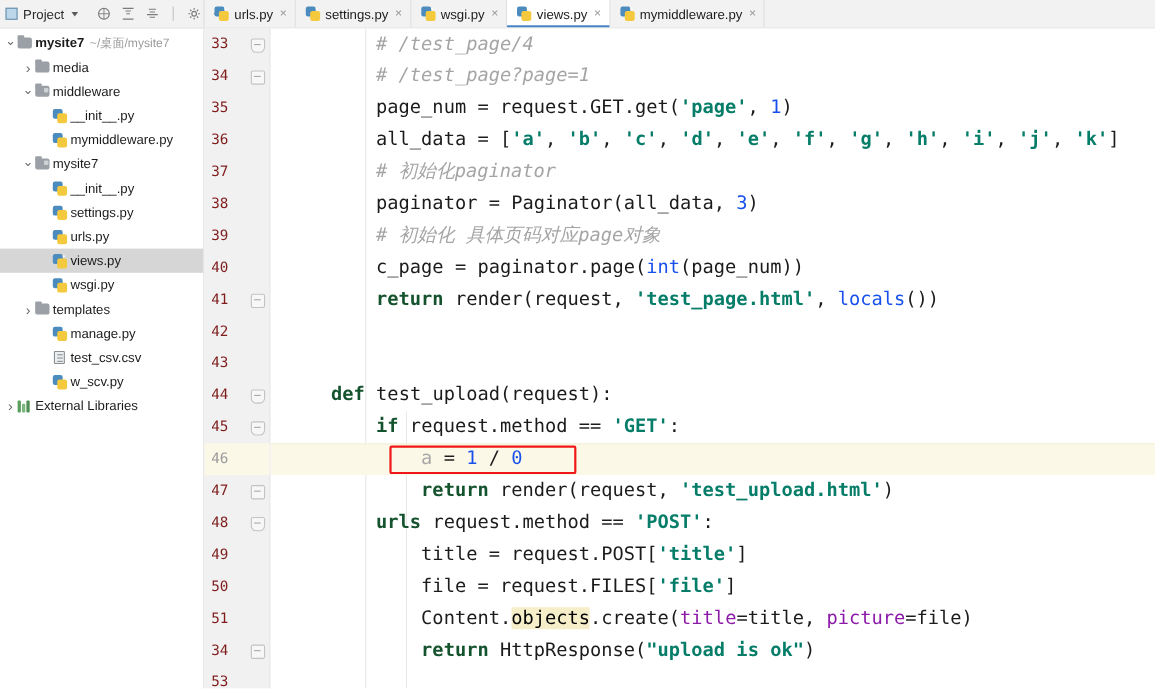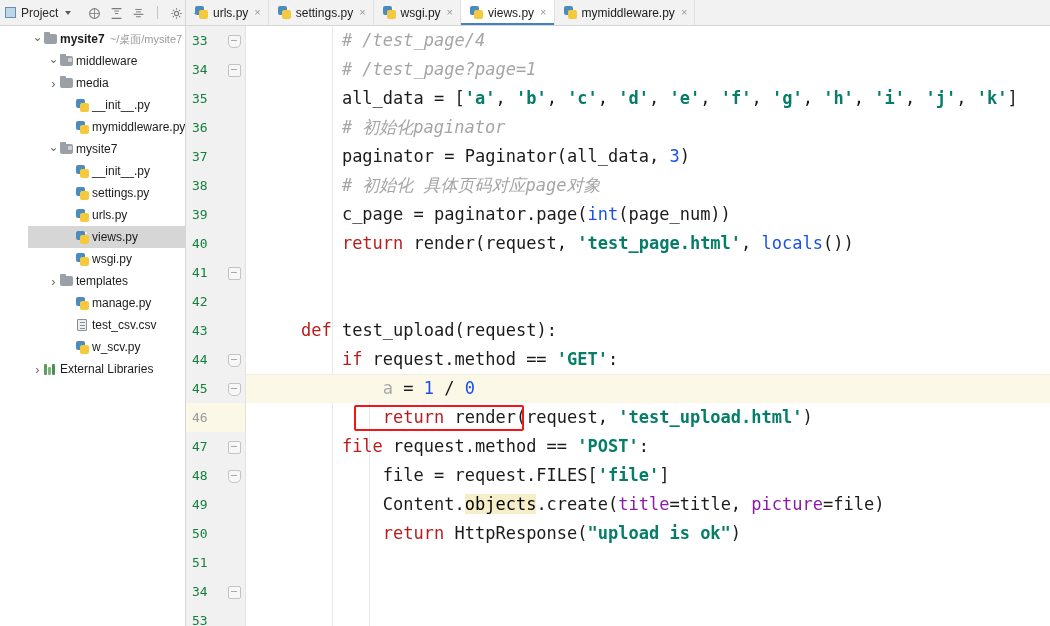--- a/index.html
+++ b/index.html
@@ -35,21 +35,21 @@
   .pyico i { position: absolute; display: block; border-radius: 2px; }
   .pyico i.b { width: 9px; height: 9px; left: 0; top: 0; background: #4b8bbe; }
   .pyico i.y { width: 9px; height: 9px; right: 0; bottom: 0; background: #f5c93d; }
   .pyico i.d1 { width: 2px; height: 2px; right: 2px; top: 1px; background: #ffffff; border-radius: 50%; }
 
   
   .body { display: flex; flex: 1; min-height: 0; }
 
   
   .sidebar { width: 186px; background: #ffffff; border-right: 1px solid #d6d6d6; padding-top: 2px; flex: 0 0 186px; overflow: hidden; }
-  .row { height: 22px; display: flex; align-items: center; font-size: 12px; color: #1b1b1b; white-space: nowrap; margin-left: 28px; }
+  .row { height: 22px; display: flex; align-items: center; font-size: 12px; color: #1b1b1b; white-space: nowrap; }
   .row.sel { background: #d6d6d6; }
   .arrow { width: 11px; flex: 0 0 11px; display: flex; align-items: center; justify-content: center; color: #6b6b6b; font-size: 9px; line-height: 1; }
   .arrow.collapsed::before { content: "\203A"; font-size: 13px; }
   .arrow.expanded::before { content: "\2304"; font-size: 12px; position: relative; top: -2px; }
   .ico { width: 14px; flex: 0 0 14px; margin-right: 3px; display: flex; align-items: center; justify-content: center; }
 
   .folder { width: 13px; height: 10px; background: #9aa0a6; border-radius: 1px 2px 2px 2px; position: relative; }
   .folder::before { content: ""; position: absolute; top: -2.5px; left: 0; width: 6px; height: 3px; background: #9aa0a6; border-radius: 1px 1px 0 0; }
   .folder.mod::after { content: ""; position: absolute; right: 1px; top: 2px; width: 4px; height: 4px; background: #cfd3d6; border-radius: 1px; }
   .csvico { width: 10px; height: 12px; background: #eceff1; border: 1px solid #8a8f94; border-radius: 1px; position: relative; }
@@ -63,21 +63,21 @@
   .scrico::before { content: ""; position: absolute; left: 0; top: 1px; width: 9px; height: 9px; background: #8a8f94; border-radius: 1px; }
   .scrico::after { content: ""; position: absolute; right: 0; bottom: 0; width: 6px; height: 6px; background: #4b8bbe; border-radius: 50%; }
   .lbl { }
   .lbl.bold { font-weight: bold; }
   .path { color: #9b9b9b; margin-left: 5px; font-size: 11px; }
 
   
   .editor { flex: 1; display: flex; background: #ffffff; position: relative; min-width: 0; }
   .gutter { width: 60px; flex: 0 0 60px; background: #f1f1f1; border-right: 1px solid #e4e4e4; position: relative; }
   .gutter .gline { height: 29px; display: flex; align-items: center; justify-content: space-between; padding: 0 6px 0 0; }
-  .gnum { flex: 1; text-align: left; padding-left: 6px; font-family: "DejaVu Sans Mono", monospace; font-size: 13px; color: #15803d; }
+  .gnum { flex: 1; text-align: left; padding-left: 6px; font-family: "DejaVu Sans Mono", monospace; font-size: 13px; color: #7f1d1d; }
   .gline.cur { background: #fcf8e8; }
   .gline.cur .gnum { color: #9a9a9a; }
   .fold { width: 11px; height: 11px; flex: 0 0 11px; position: relative; }
   .fold.open::before, .fold.close::before, .fold.mid::before {
     content: ""; position: absolute; left: 0; top: 0; width: 11px; height: 11px;
     border: 1px solid #c3c3c3; background: #f7f7f7;
   }
   .fold.open::before { border-radius: 2px 2px 5px 5px; }
   .fold.mid::before { border-radius: 2px; }
   .fold::after { content: ""; position: absolute; left: 2.5px; top: 5px; width: 6px; height: 1px; background: #a9a9a9; }
@@ -85,21 +85,21 @@
   .code { flex: 1; position: relative; overflow: hidden; background: #ffffff;
           font-family: "DejaVu Sans Mono", monospace; font-size: 17px; }
   .cline { height: 29px; line-height: 29px; white-space: pre; padding-left: 14px; position: relative; }
   .cline.cur { background: #fcf8e8; }
   .cline.cur::before { content: ""; position: absolute; left: 0; right: 0; top: 0; height: 1px; background: #f2eeda; }
 
   
   .iguide { position: absolute; top: 0; bottom: 0; width: 1px; background: #e8e8e8; }
 
   
-  .kw   { color: #b91c1c; font-weight: normal; }
+  .kw   { color: #14532d; font-weight: bold; }
   .bi   { color: #1750eb; }
   .str  { color: #067d68; font-weight: bold; }
   .num  { color: #1750eb; }
   .cmt  { color: #a5a5a5; font-style: italic; }
   .fn   { color: #1b1b1b; }
   .kwarg{ color: #8c1aa8; }
   .grey { color: #a8a8a8; }
   .hlw  { background: #f5eec8; }
   .plain{ color: #1b1b1b; }
 
@@ -208,33 +208,33 @@
           <span style="width:4px;flex:0 0 4px"></span>
           <span class="arrow expanded"></span>
           <span class="ico">
             <span class="folder"></span>
           </span>
           <span class="lbl bold">mysite7</span>
           <span class="path">~/桌面/mysite7</span>
         </div>
         <div class="row">
           <span style="width:20px;flex:0 0 20px"></span>
+          <span class="arrow collapsed"></span>
+          <span class="ico">
+            <span class="folder"></span>
+          </span>
+          <span class="lbl">media</span>
+        </div>
+        <div class="row">
+          <span style="width:20px;flex:0 0 20px"></span>
           <span class="arrow expanded"></span>
           <span class="ico">
             <span class="folder mod"></span>
           </span>
           <span class="lbl">middleware</span>
-        </div>
-        <div class="row">
-          <span style="width:20px;flex:0 0 20px"></span>
-          <span class="arrow collapsed"></span>
-          <span class="ico">
-            <span class="folder"></span>
-          </span>
-          <span class="lbl">media</span>
         </div>
         <div class="row">
           <span style="width:36px;flex:0 0 36px"></span>
           <span class="arrow"></span>
           <span class="ico">
             <span class="pyico">
               <i class="b"></i>
               <i class="y"></i>
               <i class="d1"></i>
             </span>
@@ -460,33 +460,35 @@
           <div class="gline">
             <span class="gnum">53</span>
             <span style="width:11px;flex:0 0 11px"></span>
           </div>
         </div>
       <div class="code" id="code">
         <div class="iguide" style="left:86px"></div>
         <div class="iguide" style="left:123px;top:348px;bottom:0"></div>
         <div class="cline"><span class="plain">        </span><span class="cmt"># /test_page/4</span></div>
           <div class="cline"><span class="plain">        </span><span class="cmt"># /test_page?page=1</span></div>
+          <div class="cline"><span class="plain">        </span><span class="plain">page_num = request.GET.get(</span><span class="str">'page'</span><span class="plain">, </span><span class="num">1</span><span class="plain">)</span></div>
           <div class="cline"><span class="plain">        </span><span class="plain">all_data = [</span><span class="str">'a'</span><span class="plain">, </span><span class="str">'b'</span><span class="plain">, </span><span class="str">'c'</span><span class="plain">, </span><span class="str">'d'</span><span class="plain">, </span><span class="str">'e'</span><span class="plain">, </span><span class="str">'f'</span><span class="plain">, </span><span class="str">'g'</span><span class="plain">, </span><span class="str">'h'</span><span class="plain">, </span><span class="str">'i'</span><span class="plain">, </span><span class="str">'j'</span><span class="plain">, </span><span class="str">'k'</span><span class="plain">]</span></div>
           <div class="cline"><span class="plain">        </span><span class="cmt"># 初始化paginator</span></div>
           <div class="cline"><span class="plain">        </span><span class="plain">paginator = Paginator(all_data, </span><span class="num">3</span><span class="plain">)</span></div>
           <div class="cline"><span class="plain">        </span><span class="cmt"># 初始化 具体页码对应page对象</span></div>
           <div class="cline"><span class="plain">        </span><span class="plain">c_page = paginator.page(</span><span class="bi">int</span><span class="plain">(page_num))</span></div>
           <div class="cline"><span class="plain">        </span><span class="kw">return</span><span class="plain"> render(request, </span><span class="str">'test_page.html'</span><span class="plain">, </span><span class="bi">locals</span><span class="plain">())</span></div>
           <div class="cline">&nbsp;</div>
           <div class="cline">&nbsp;</div>
           <div class="cline"><span class="plain">    </span><span class="kw">def</span><span class="plain"> </span><span class="fn">test_upload</span><span class="plain">(request):</span></div>
           <div class="cline"><span class="plain">        </span><span class="kw">if</span><span class="plain"> request.method == </span><span class="str">'GET'</span><span class="plain">:</span></div>
           <div class="cline cur"><span class="plain">            </span><span class="grey">a</span><span class="plain"> = </span><span class="num">1</span><span class="plain"> / </span><span class="num">0</span></div>
           <div class="cline"><span class="plain">            </span><span class="kw">return</span><span class="plain"> render(request, </span><span class="str">'test_upload.html'</span><span class="plain">)</span></div>
-          <div class="cline"><span class="plain">        </span><span class="kw">file</span><span class="plain"> request.method == </span><span class="str">'POST'</span><span class="plain">:</span></div>
+          <div class="cline"><span class="plain">        </span><span class="kw">urls</span><span class="plain"> request.method == </span><span class="str">'POST'</span><span class="plain">:</span></div>
+          <div class="cline"><span class="plain">            </span><span class="plain">title = request.POST[</span><span class="str">'title'</span><span class="plain">]</span></div>
           <div class="cline"><span class="plain">            </span><span class="plain">file = request.FILES[</span><span class="str">'file'</span><span class="plain">]</span></div>
           <div class="cline"><span class="plain">            </span><span class="plain">Content.</span><span class="hlw">objects</span><span class="plain">.create(</span><span class="kwarg">title</span><span class="plain">=title, </span><span class="kwarg">picture</span><span class="plain">=file)</span></div>
           <div class="cline"><span class="plain">            </span><span class="kw">return</span><span class="plain"> HttpResponse(</span><span class="str">"upload is ok"</span><span class="plain">)</span></div>
           <div class="cline">&nbsp;</div>
           <div class="redbox" id="redbox" style="top: 379px; height: 26px; left: 108px; width: 170px; border-color: rgb(239, 23, 23);"></div>
       </div>
     </div>
   </div>
 </div>
 

